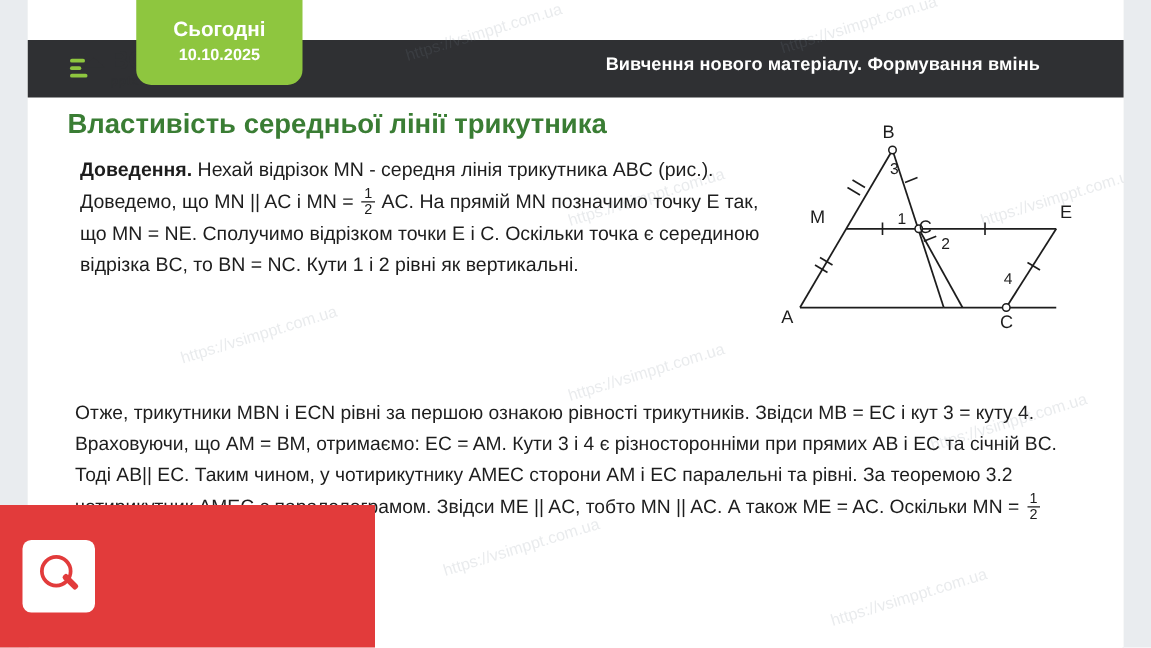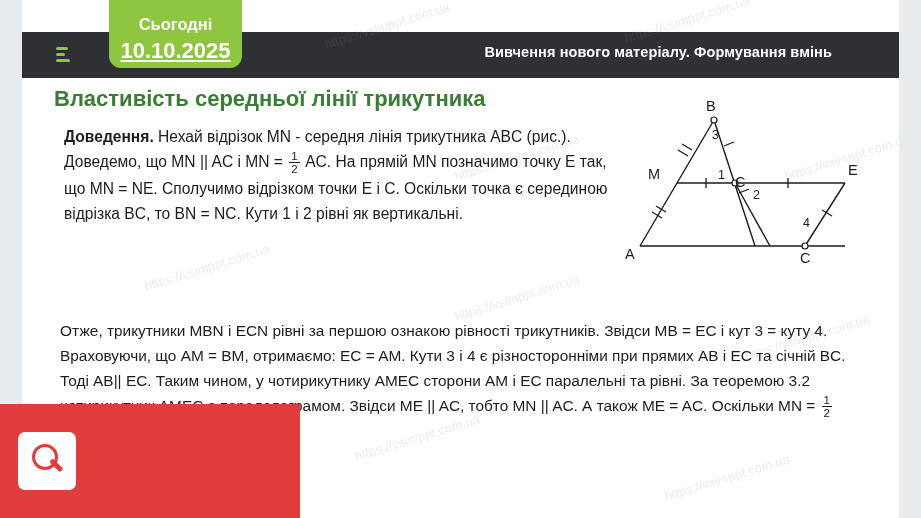--- a/index.html
+++ b/index.html
@@ -130,24 +130,23 @@
     text-align: center;
     box-sizing: border-box;
     padding-top: 14px;
   }
   .date-badge .lbl {
     font-size: 16.5px;
     font-weight: bold;
     line-height: 1.25;
   }
   .date-badge .val {
-    font-size: 22px;
+    font-size: 13px;
     font-weight: bold;
     line-height: 1.45;
-    text-decoration: underline;
   }
 
   
   .slide-title {
     position: absolute;
     left: 32px;
     top: 86px;
     font-size: 22px;
     font-weight: bold;
     color: #3a7d34;

